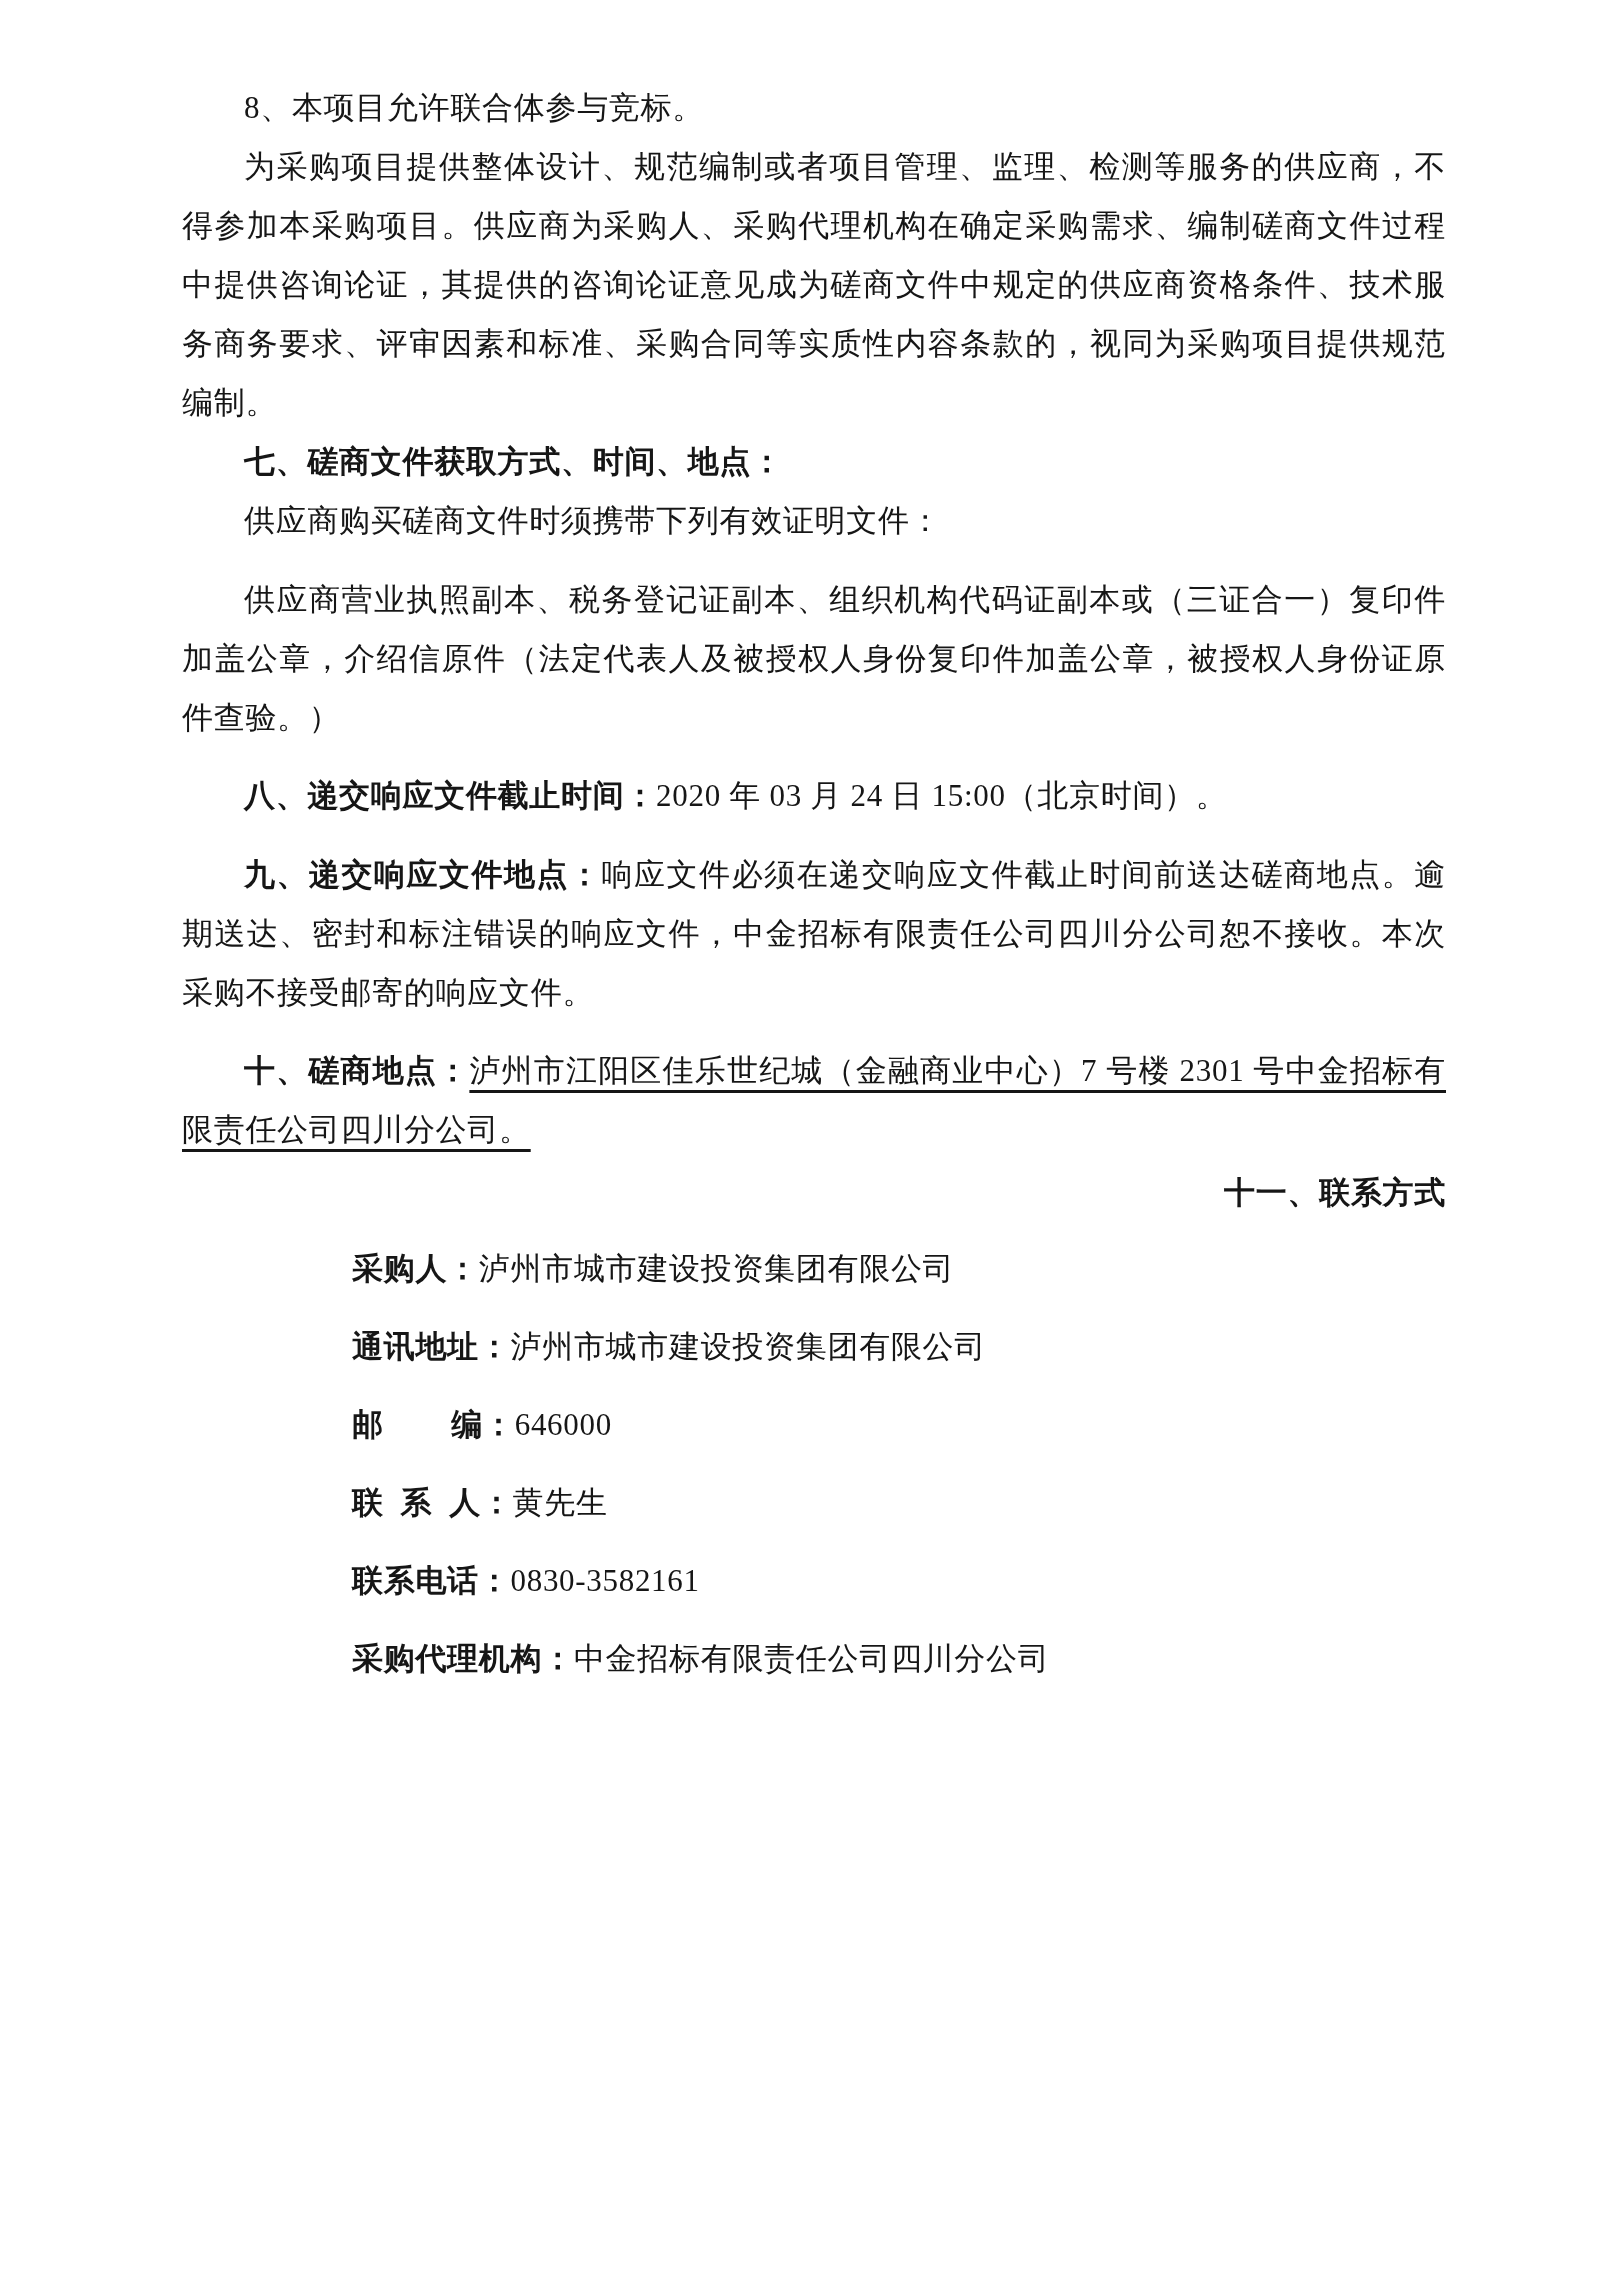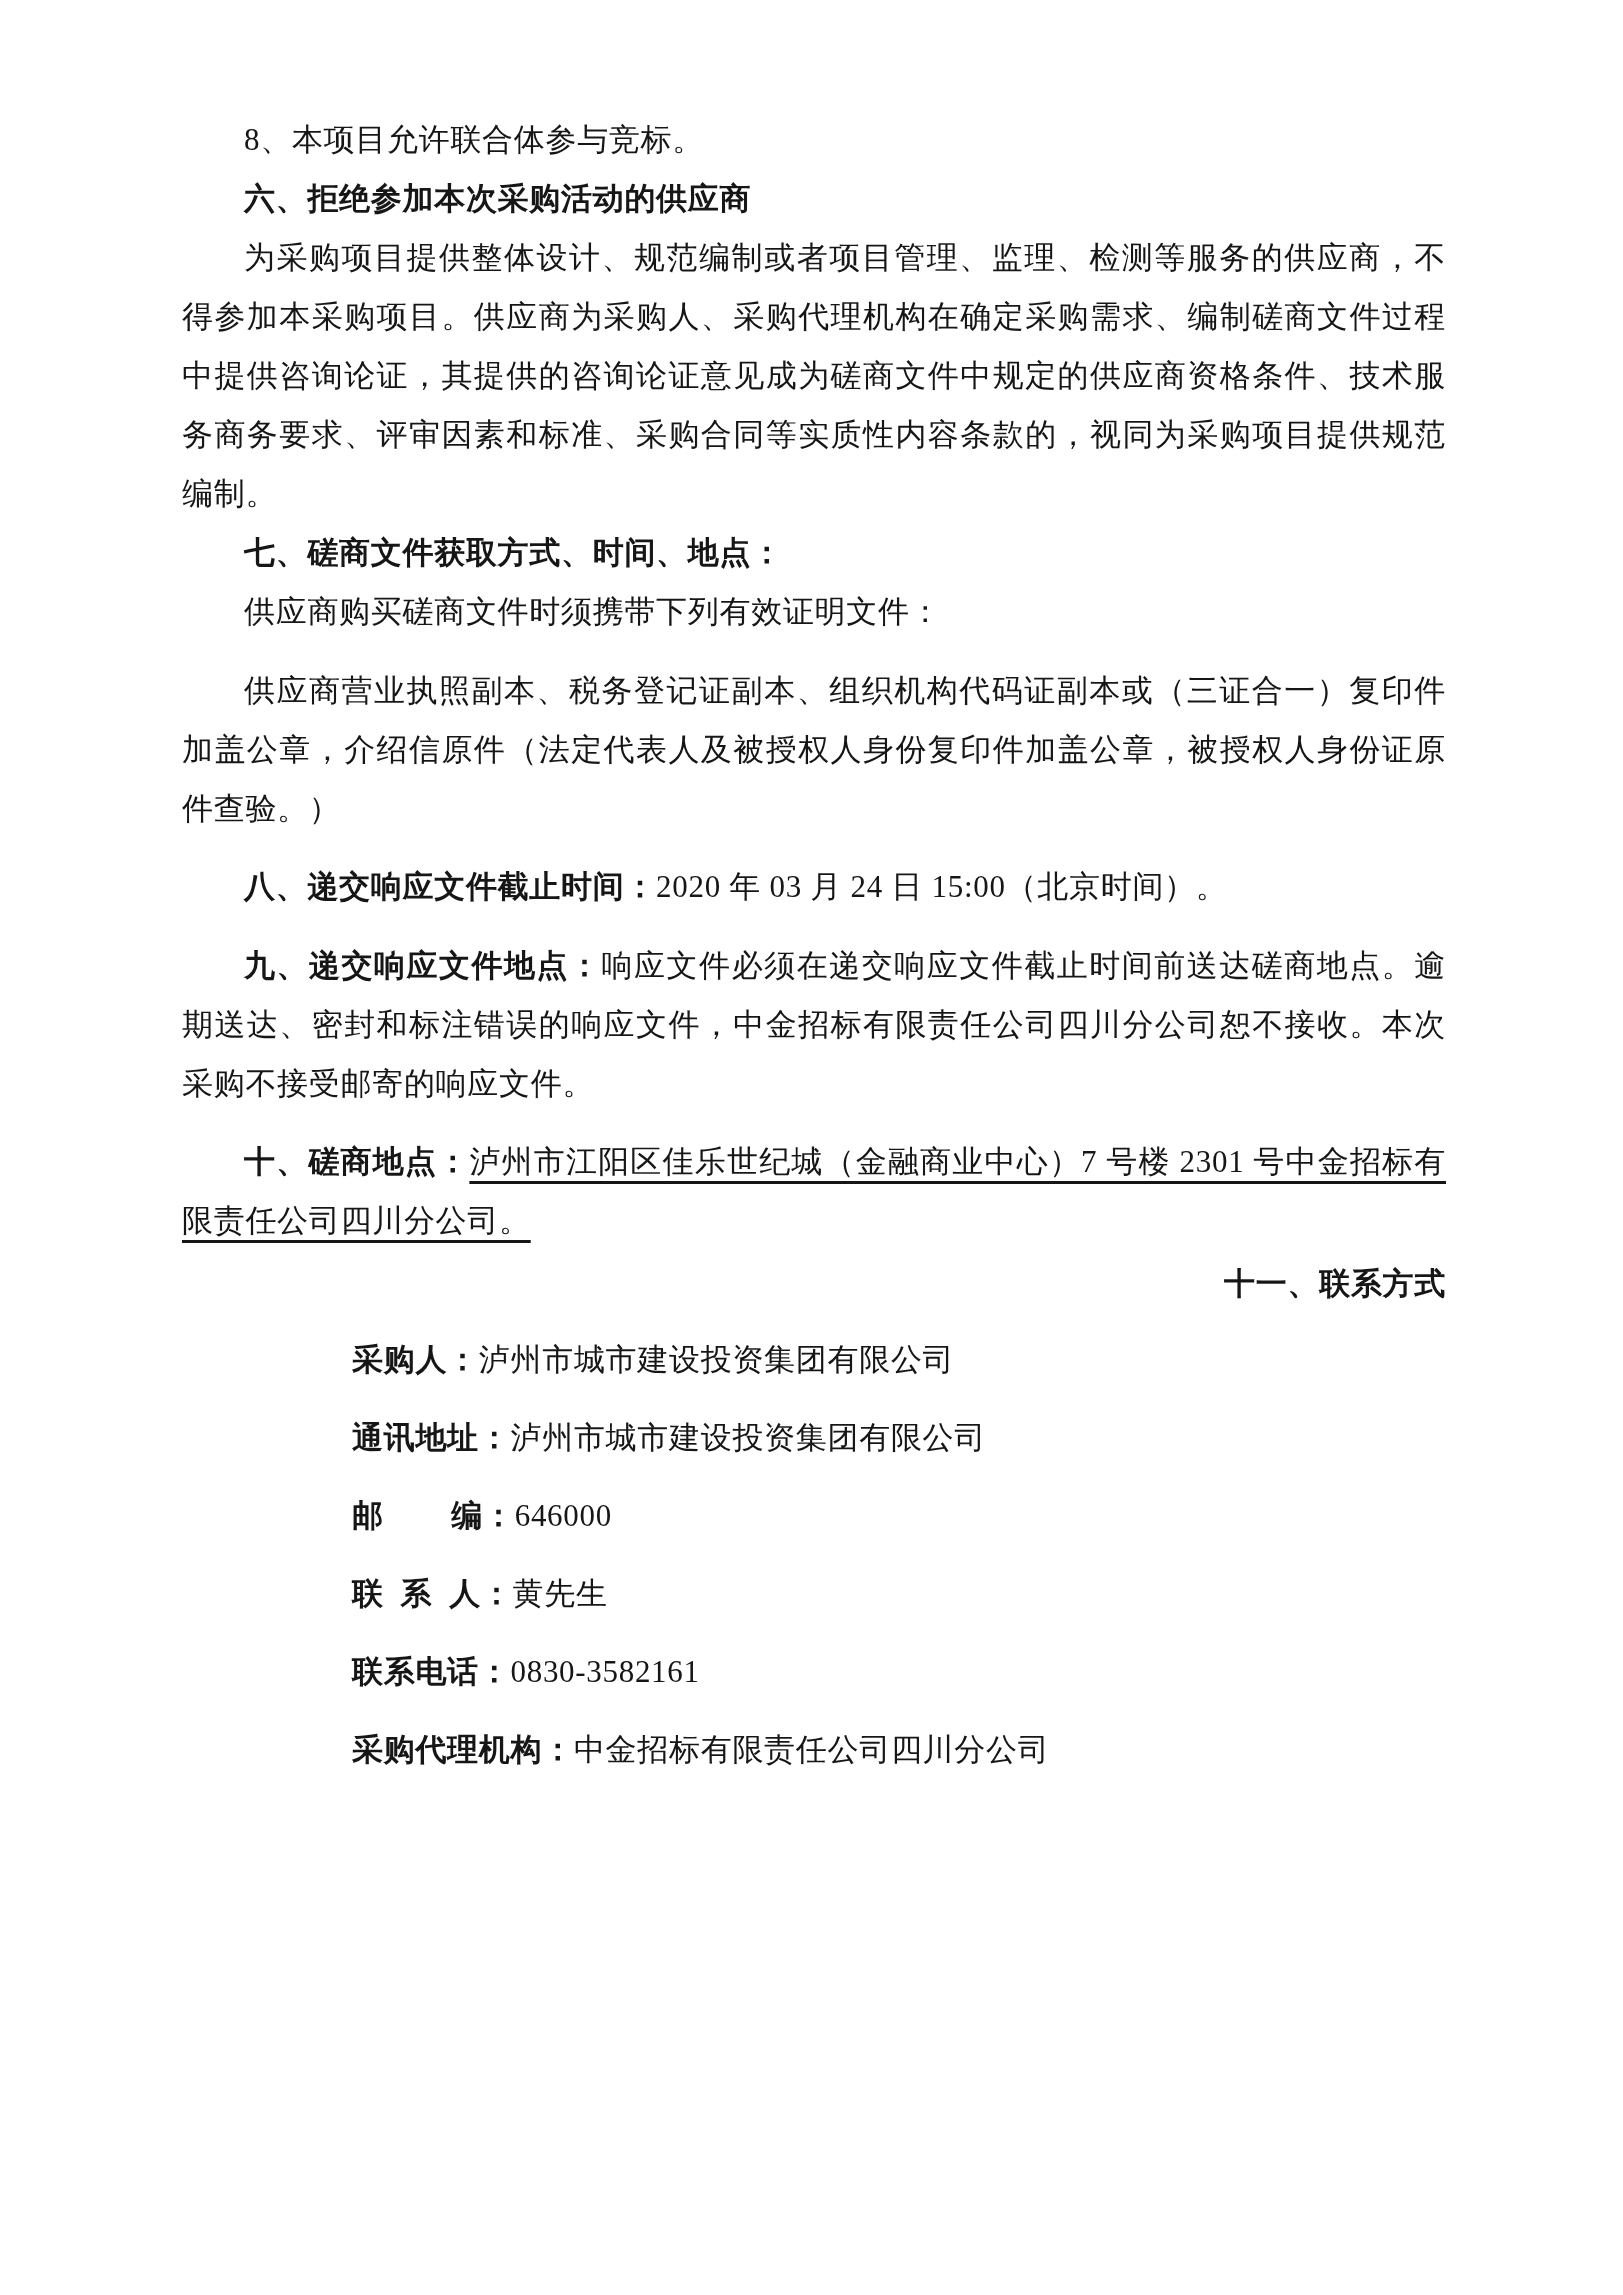--- a/index.html
+++ b/index.html
@@ -12,21 +12,21 @@
     width: 1623px;
     height: 2295px;
     background: #ffffff;
     overflow: hidden;
     font-family: "Liberation Serif", "DejaVu Serif", serif;
     color: #161616;
   }
   .doc {
     box-sizing: border-box;
     width: 100%;
-    padding: 110px 177px 0 182px;
+    padding: 78px 177px 0 182px;
   }
   .para {
     margin: 0;
     font-size: 31px;
     line-height: 59px;
     letter-spacing: 0.7px;
     text-indent: 2em;
     text-align: justify;
   }
   .single {
@@ -62,21 +62,20 @@
   }
 </style>
 </head>
 <body>
 
 <div class="page">
   <div class="doc">
 
     <p class="para single">8、本项目允许联合体参与竞标。</p>
 
-    <p class="para single bold">六、拒绝参加本次采购活动的供应商</p>
 
     <p class="para">为采购项目提供整体设计、规范编制或者项目管理、监理、检测等服务的供应商，不得参加本采购项目。供应商为采购人、采购代理机构在确定采购需求、编制磋商文件过程中提供咨询论证，其提供的咨询论证意见成为磋商文件中规定的供应商资格条件、技术服务商务要求、评审因素和标准、采购合同等实质性内容条款的，视同为采购项目提供规范编制。</p>
 
     <p class="para single bold">七、磋商文件获取方式、时间、地点：</p>
 
 
 
     <p class="para single">供应商购买磋商文件时须携带下列有效证明文件：</p>
 
     <p class="para gap-lg">供应商营业执照副本、税务登记证副本、组织机构代码证副本或（三证合一）复印件加盖公章，介绍信原件（法定代表人及被授权人身份复印件加盖公章，被授权人身份证原件查验。）</p>

